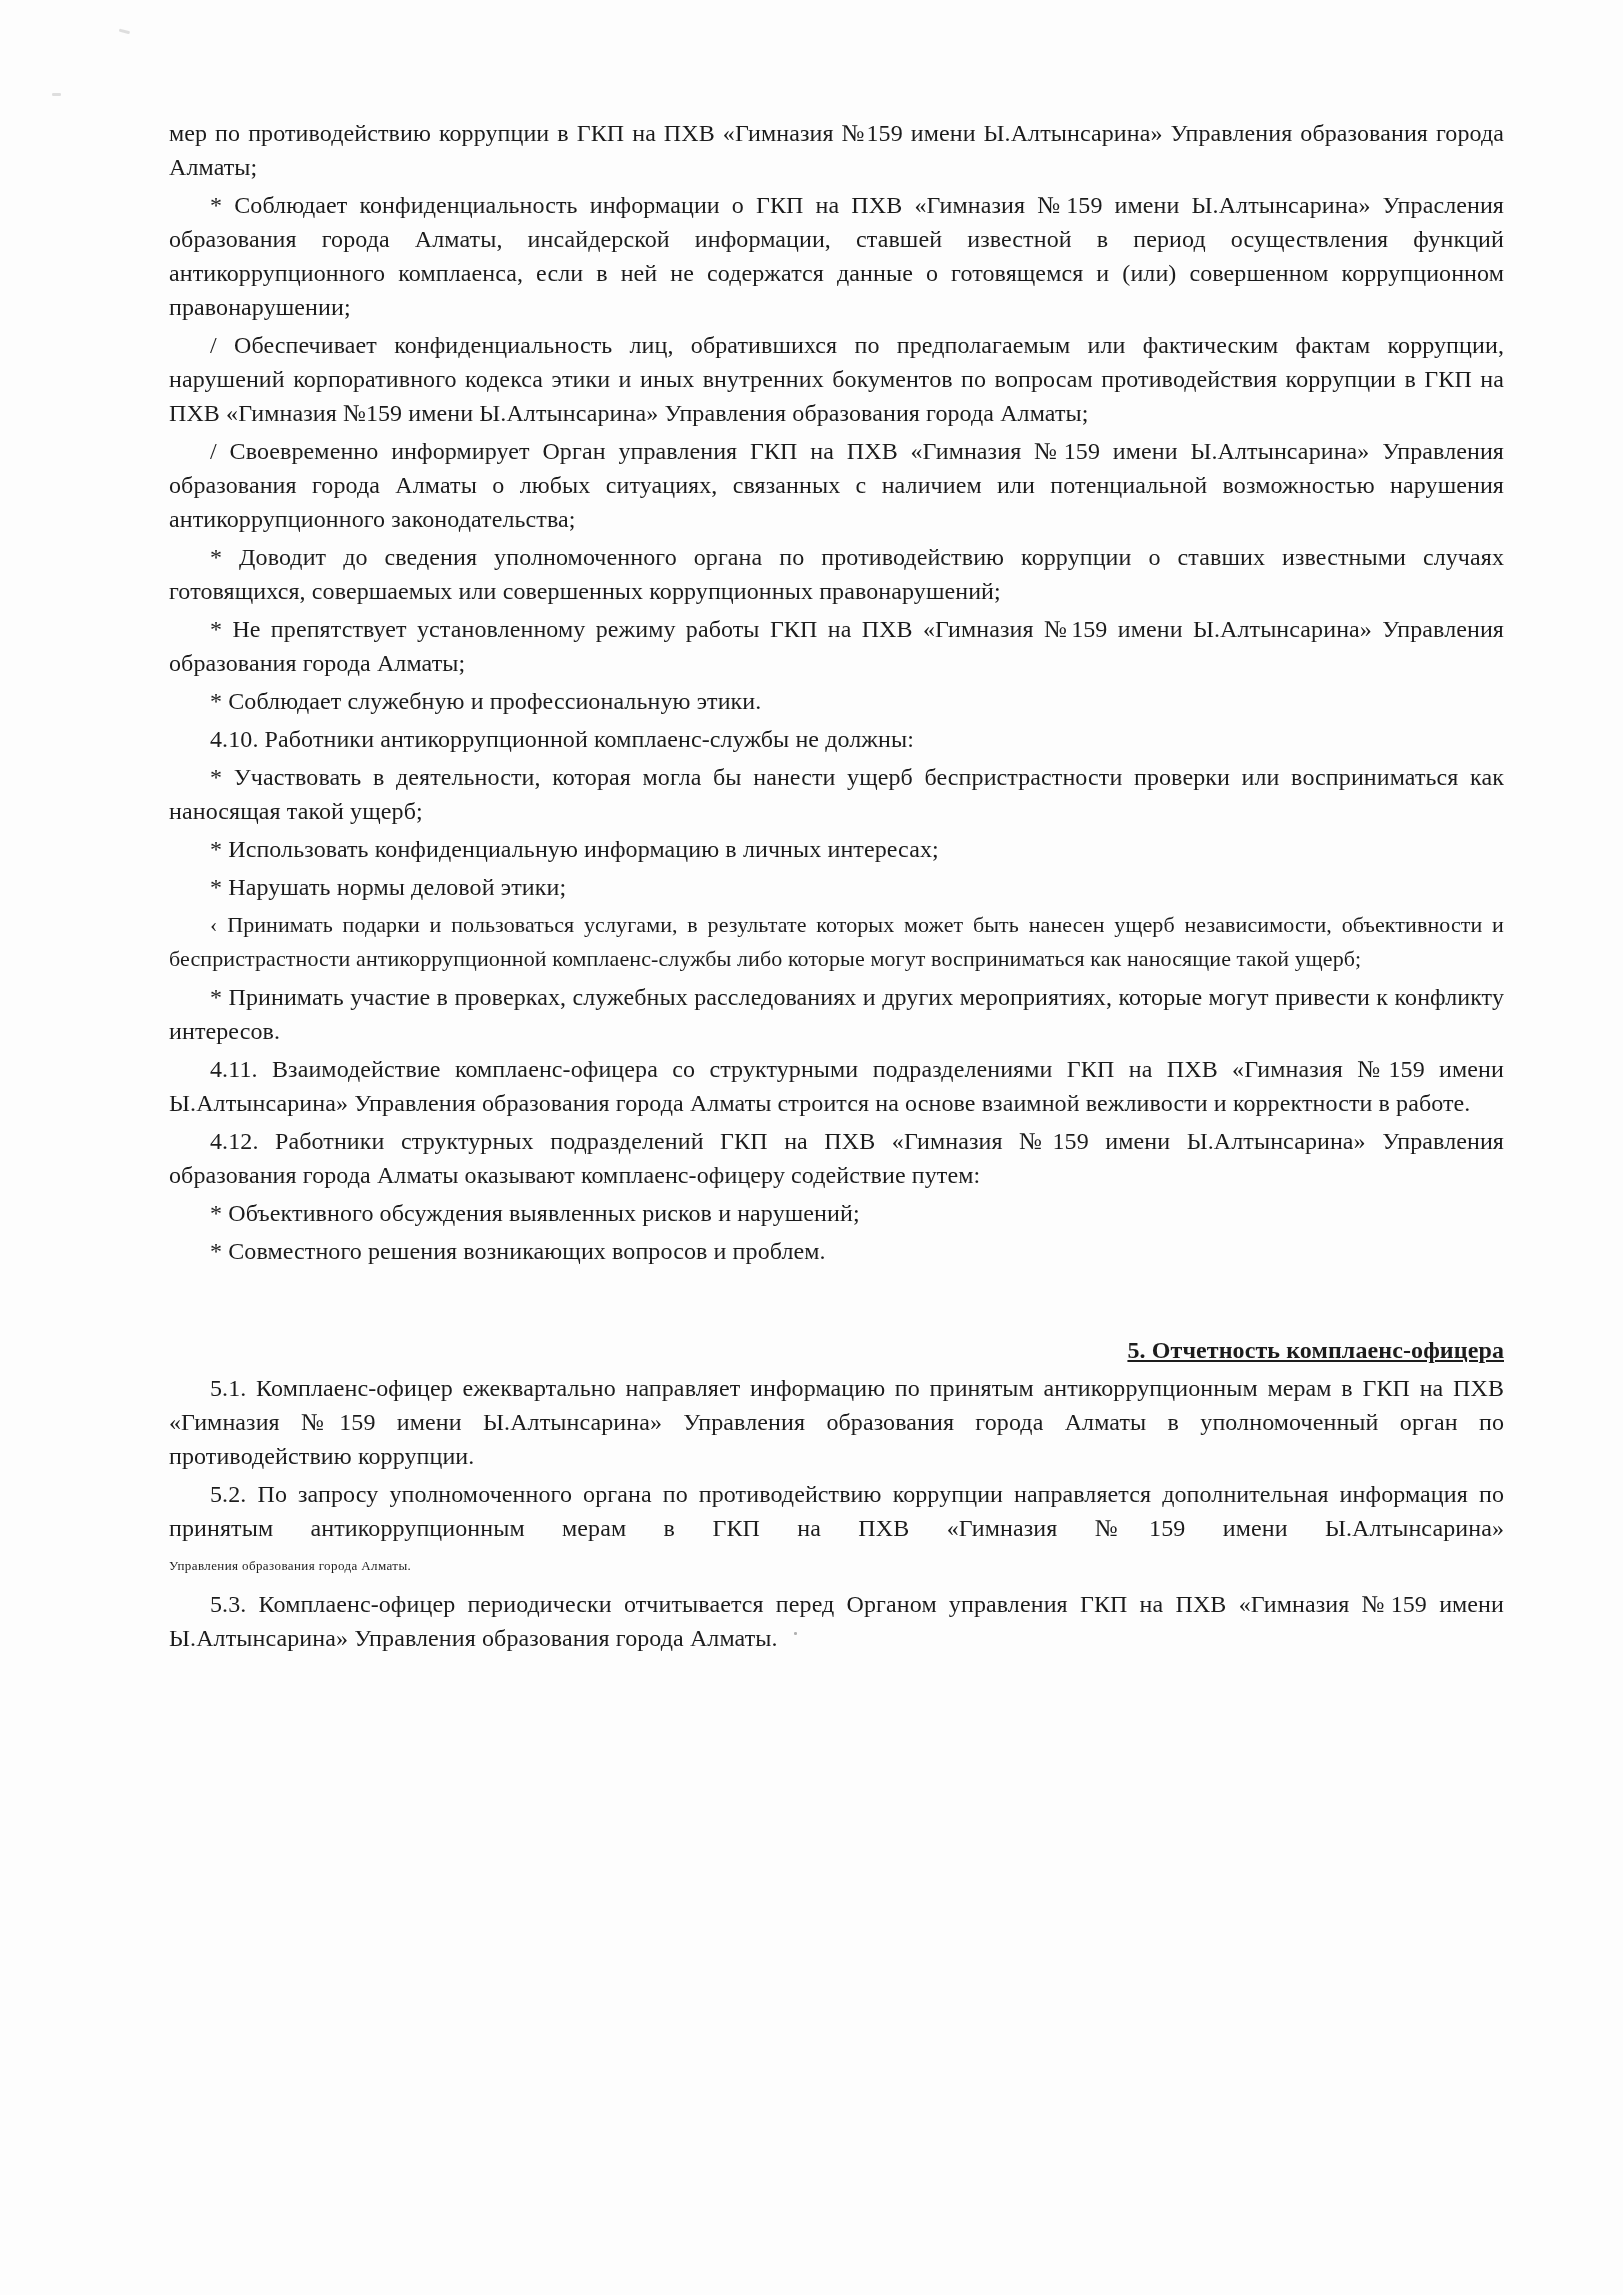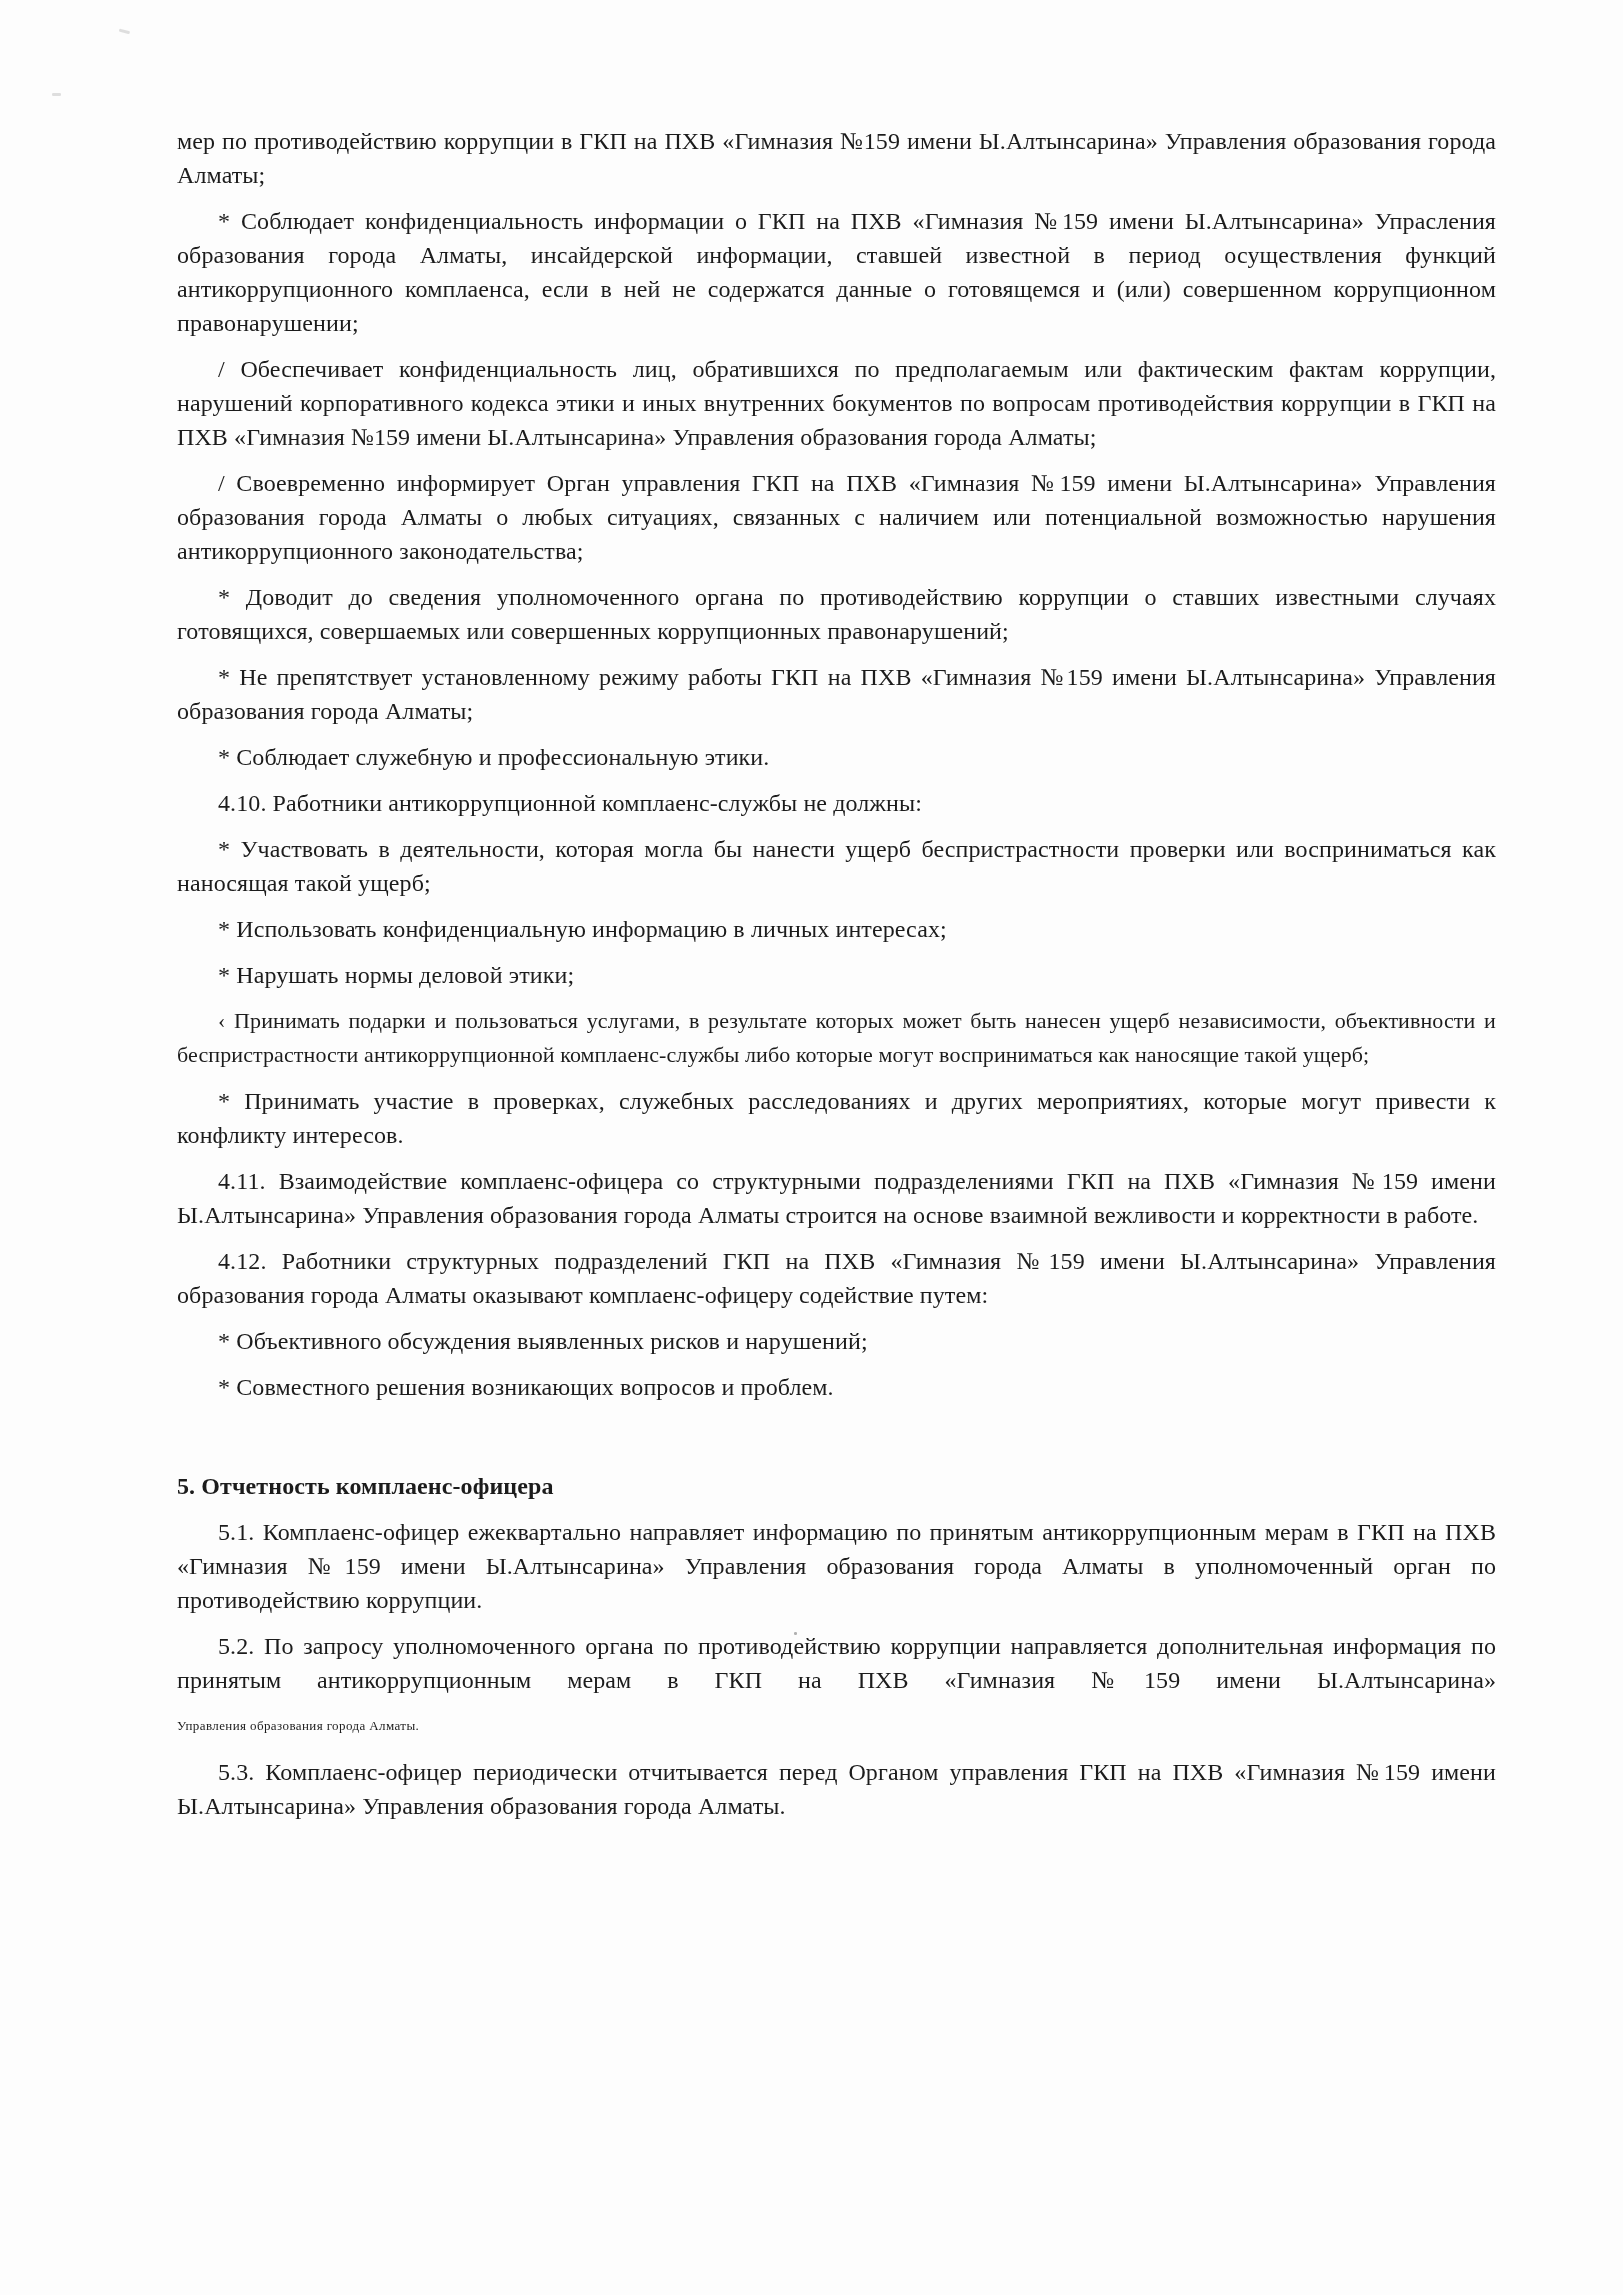--- a/index.html
+++ b/index.html
@@ -20,31 +20,32 @@
       top: 112px;
       width: 1343px;
       font-family: "Liberation Serif", "DejaVu Serif", serif;
       font-size: 24px;
       line-height: 34px;
       color: #1c1c1c;
       text-align: justify;
       letter-spacing: 0.1px;
     }
     .p {
-      margin: 12px;
+      margin: 4px;
       padding: 0;
     }
     .indent {
       text-indent: 41px;
     }
     .heading {
-      text-align: left;
+      text-align: right;
       font-weight: bold;
       margin-top: 65px;
       margin-bottom: 0;
+      text-decoration: underline;
     }
     .small {
       font-size: 13px;
       letter-spacing: 0.4px;
     }
     .smaller-item {
       font-size: 22px;
     }
     .scan-mark {
       position: absolute;

